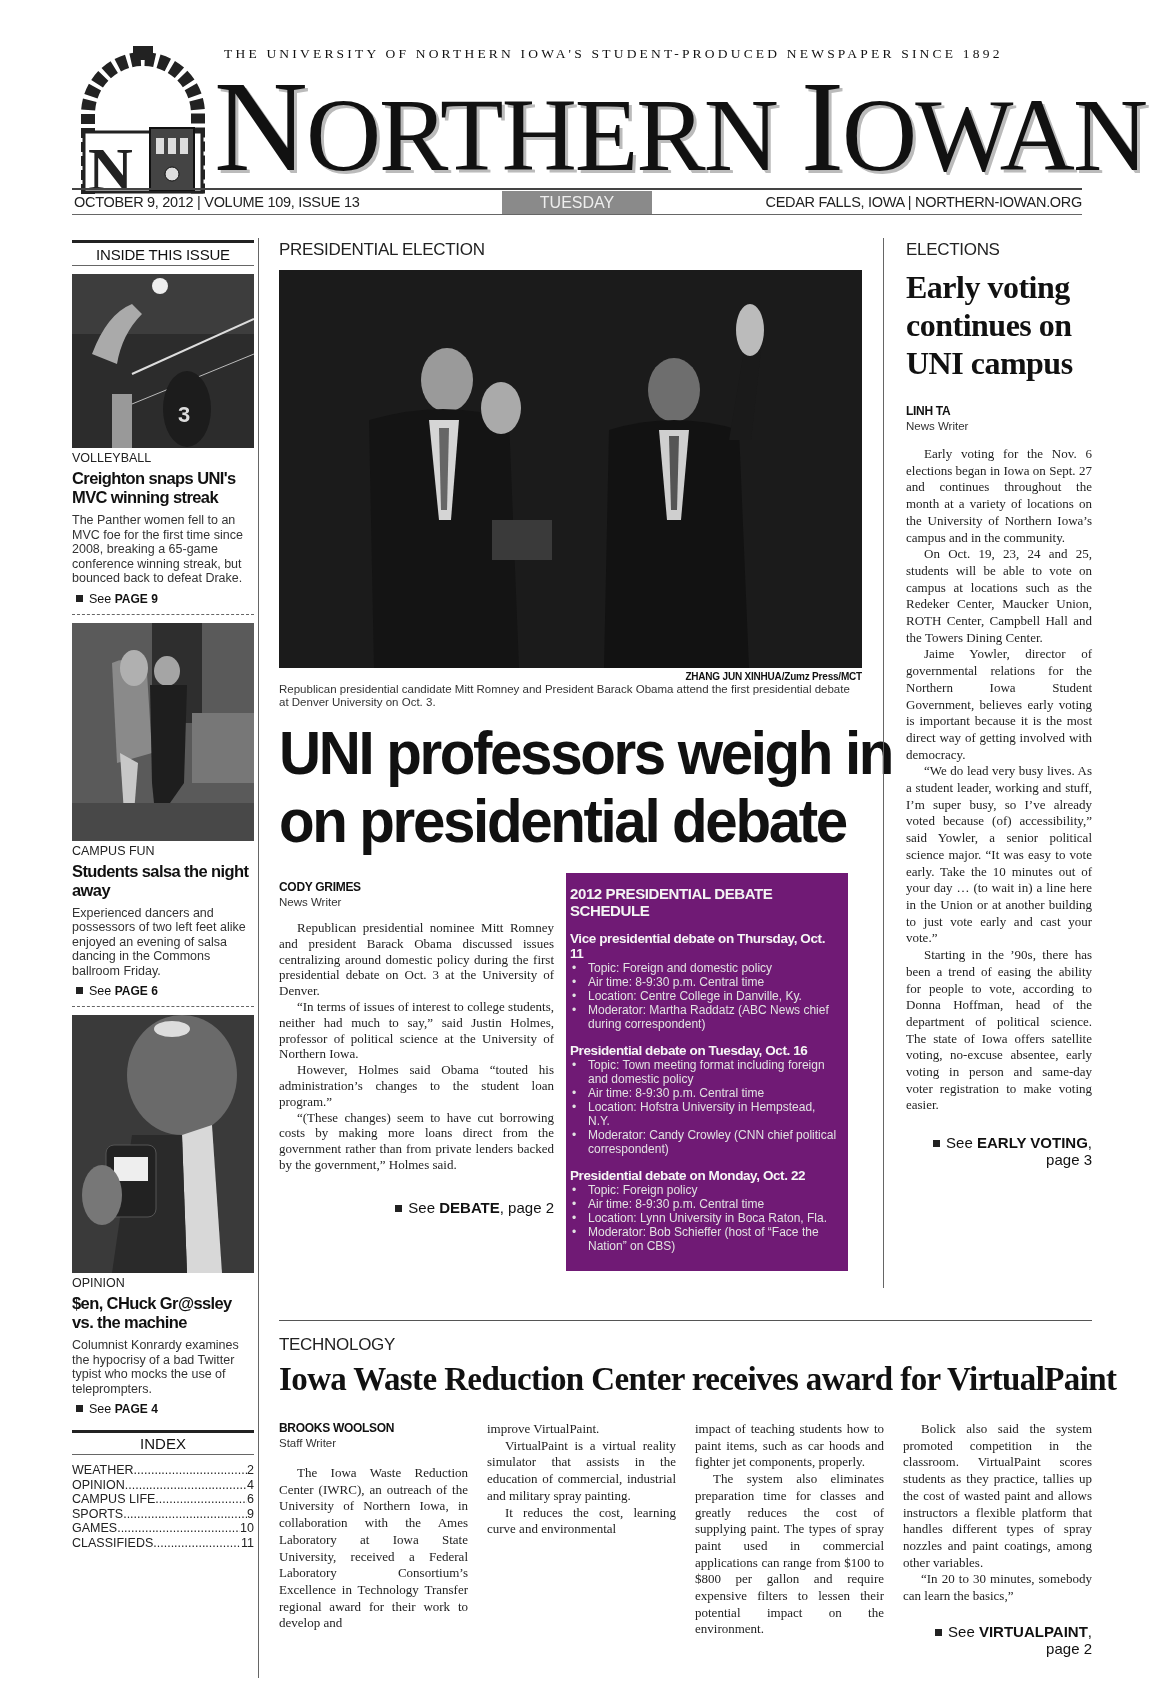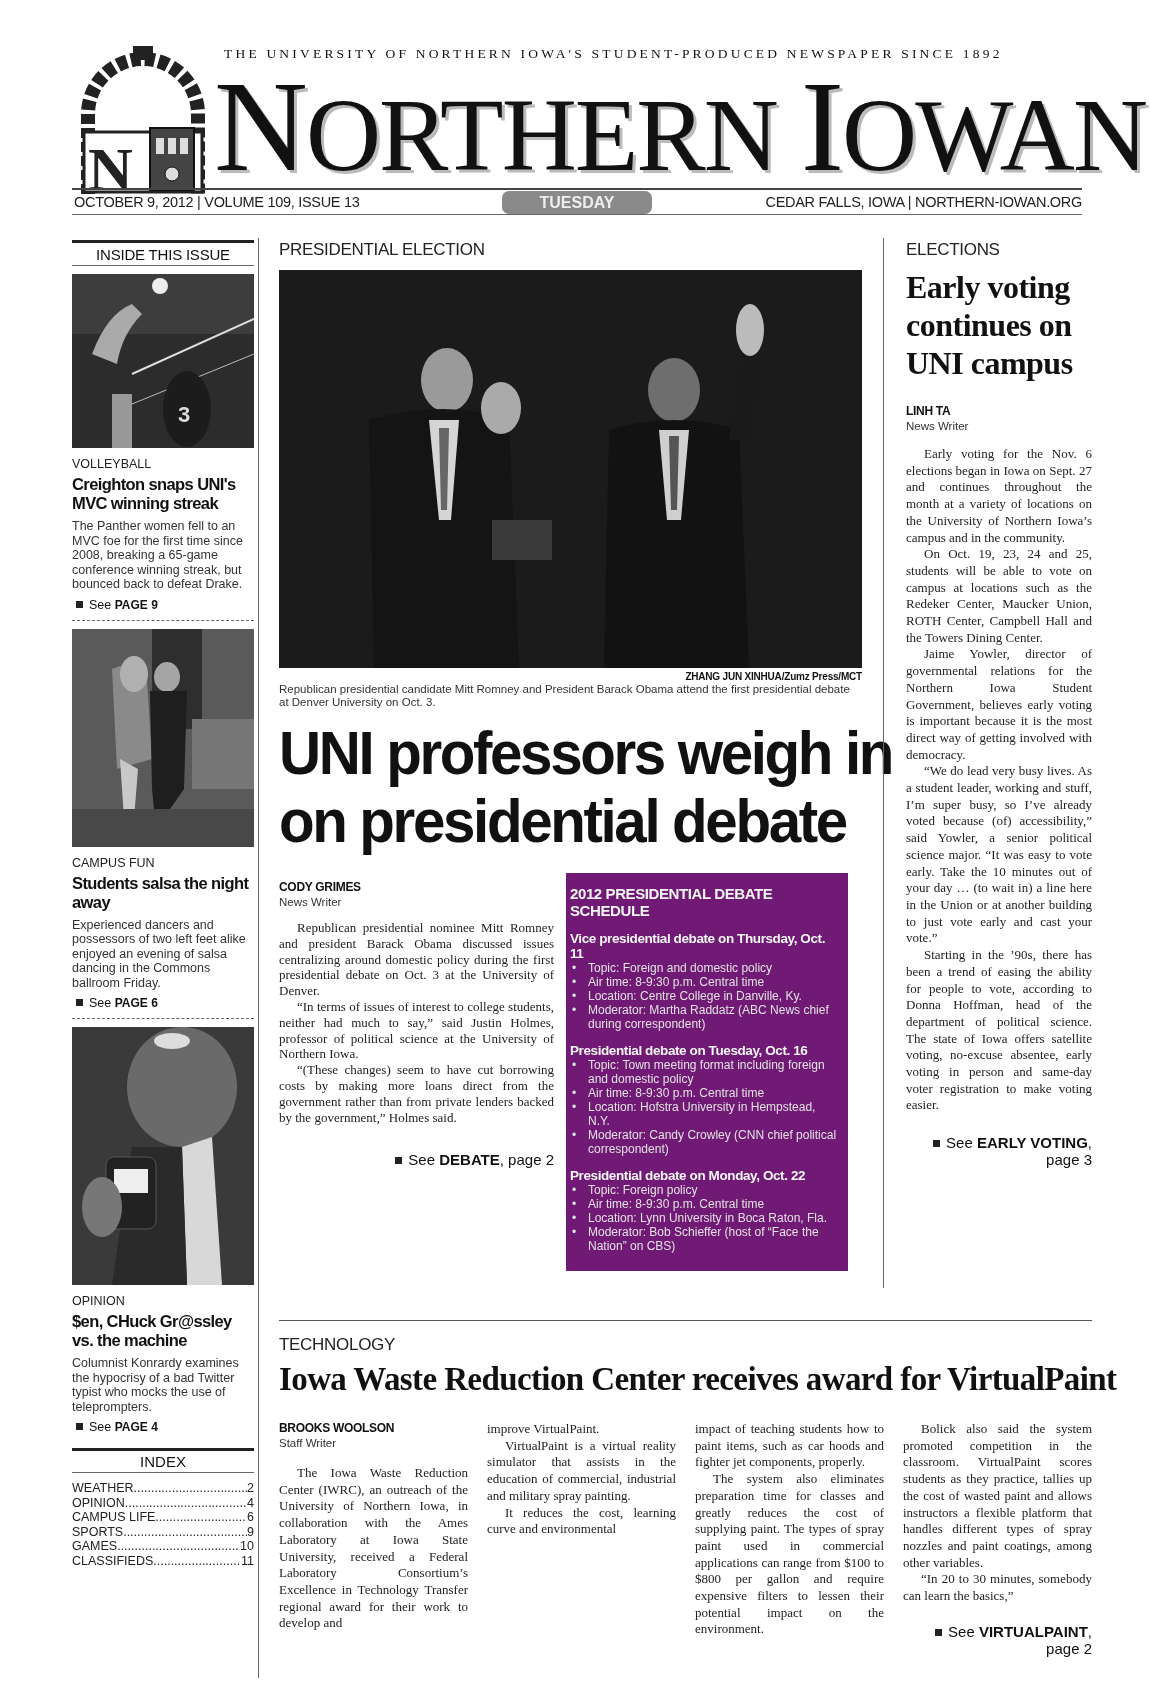--- a/index.html
+++ b/index.html
@@ -7,29 +7,29 @@
   body { position: relative; color: #111; font-family: "Liberation Sans", sans-serif; }
 
   
   .masthead { position: absolute; left: 72px; top: 38px; width: 1010px; height: 180px; }
   .logo { position: absolute; left: 6px; top: 6px; width: 130px; height: 150px; }
   .tagline { position: absolute; left: 152px; top: 8px; font-family: "Liberation Serif", serif; font-size: 13.5px; letter-spacing: 3.2px; color: #111; white-space: nowrap; }
   .nameplate { position: absolute; left: 142px; top: 36px; font-family: "Liberation Serif", serif; font-size: 104px; line-height: 104px; color: #111; white-space: nowrap; letter-spacing: -2px; text-shadow: 3px 3px 0 #bbb; }
   .nameplate .big { font-size: 130px; }
   .dateline { position: absolute; left: 0; top: 150px; width: 1010px; height: 27px; border-top: 2px solid #444; border-bottom: 1px solid #666; display: flex; align-items: center; font-size: 14.5px; color: #222; letter-spacing: -0.3px; }
   .dateline .left { padding-left: 2px; width: 430px; white-space: nowrap; }
-  .dateline .day { width: 150px; height: 23px; background: #8a8a8a; color: #eee; text-align: center; font-weight: bold; font-size: 16px; line-height: 23px; letter-spacing: 0; border-radius: 7px; }
+  .dateline .day { width: 150px; height: 23px; background: #8a8a8a; color: #eee; text-align: center; font-weight: normal; font-size: 16px; line-height: 23px; letter-spacing: 0; }
   .dateline .right { flex: 1; text-align: right; white-space: nowrap; }
 
   
   .sidebar { position: absolute; left: 72px; top: 240px; width: 182px; }
   .vrule-left { position: absolute; left: 258px; top: 238px; width: 1px; height: 1440px; background: #666; }
   .sb-header { border-top: 3px solid #222; border-bottom: 1px solid #666; text-align: center; font-size: 15px; padding: 3px 0 2px; letter-spacing: -0.2px; }
   .sb-photo { width: 182px; margin-top: 8px; background: #3a3a3a; position: relative; overflow: hidden; }
-  .sb-kicker { font-size: 12.5px; margin-top: 9px; color: #222; }
+  .sb-kicker { font-size: 12.5px; margin-top: 3px; color: #222; }
   .sb-headline { font-size: 16.5px; font-weight: bold; line-height: 19px; margin-top: 4px; letter-spacing: -0.6px; font-stretch: condensed; }
   .sb-teaser { font-size: 12.5px; line-height: 14.5px; margin-top: 6px; color: #333; }
   .sb-see { font-size: 12.5px; margin-top: 6px; padding-left: 4px; }
   .sb-see .sq { display: inline-block; width: 7px; height: 7px; background: #222; margin-right: 6px; vertical-align: 1px; }
   .sb-see b { font-size: 12px; }
   .sb-divider { border-top: 1px dashed #666; margin-top: 8px; }
   .index-header { border-top: 3px solid #222; border-bottom: 1px solid #666; text-align: center; font-size: 15px; padding: 2px 0 2px; margin-top: 14px; }
   .index-list { margin-top: 8px; font-size: 12.5px; line-height: 14.5px; color: #222; }
   .index-row { display: flex; }
   .index-row .lbl { white-space: nowrap; }
@@ -236,20 +236,21 @@
   </h1>
 
   <div class="lead-body">
     <div class="byline">
       <div class="name">CODY GRIMES</div>
       <div class="role">News Writer</div>
     </div>
     <div class="body-text">
       <p>Republican presidential nominee Mitt Romney and president Barack Obama discussed issues centralizing around domestic policy during the first presidential debate on Oct. 3 at the University of Denver.</p>
       <p>“In terms of issues of interest to college students, neither had much to say,” said Justin Holmes, professor of political science at the University of Northern Iowa.</p>
+      <p>However, Holmes said Obama “touted his administration’s changes to the student loan program.”</p>
       <p>“(These changes) seem to have cut borrowing costs by making more loans direct from the government rather than from private lenders backed by the government,” Holmes said.</p>
     </div>
     <div class="see-line"><span class="sq"></span><span>See</span> <b>DEBATE</b><span>, page 2</span></div>
   </div>
 
   <div class="schedule">
     <div class="sch-title">2012 PRESIDENTIAL DEBATE SCHEDULE</div>
     <div class="sch-sec">
       <div class="sch-head">Vice presidential debate on Thursday, Oct. 11</div>
       <ul>

